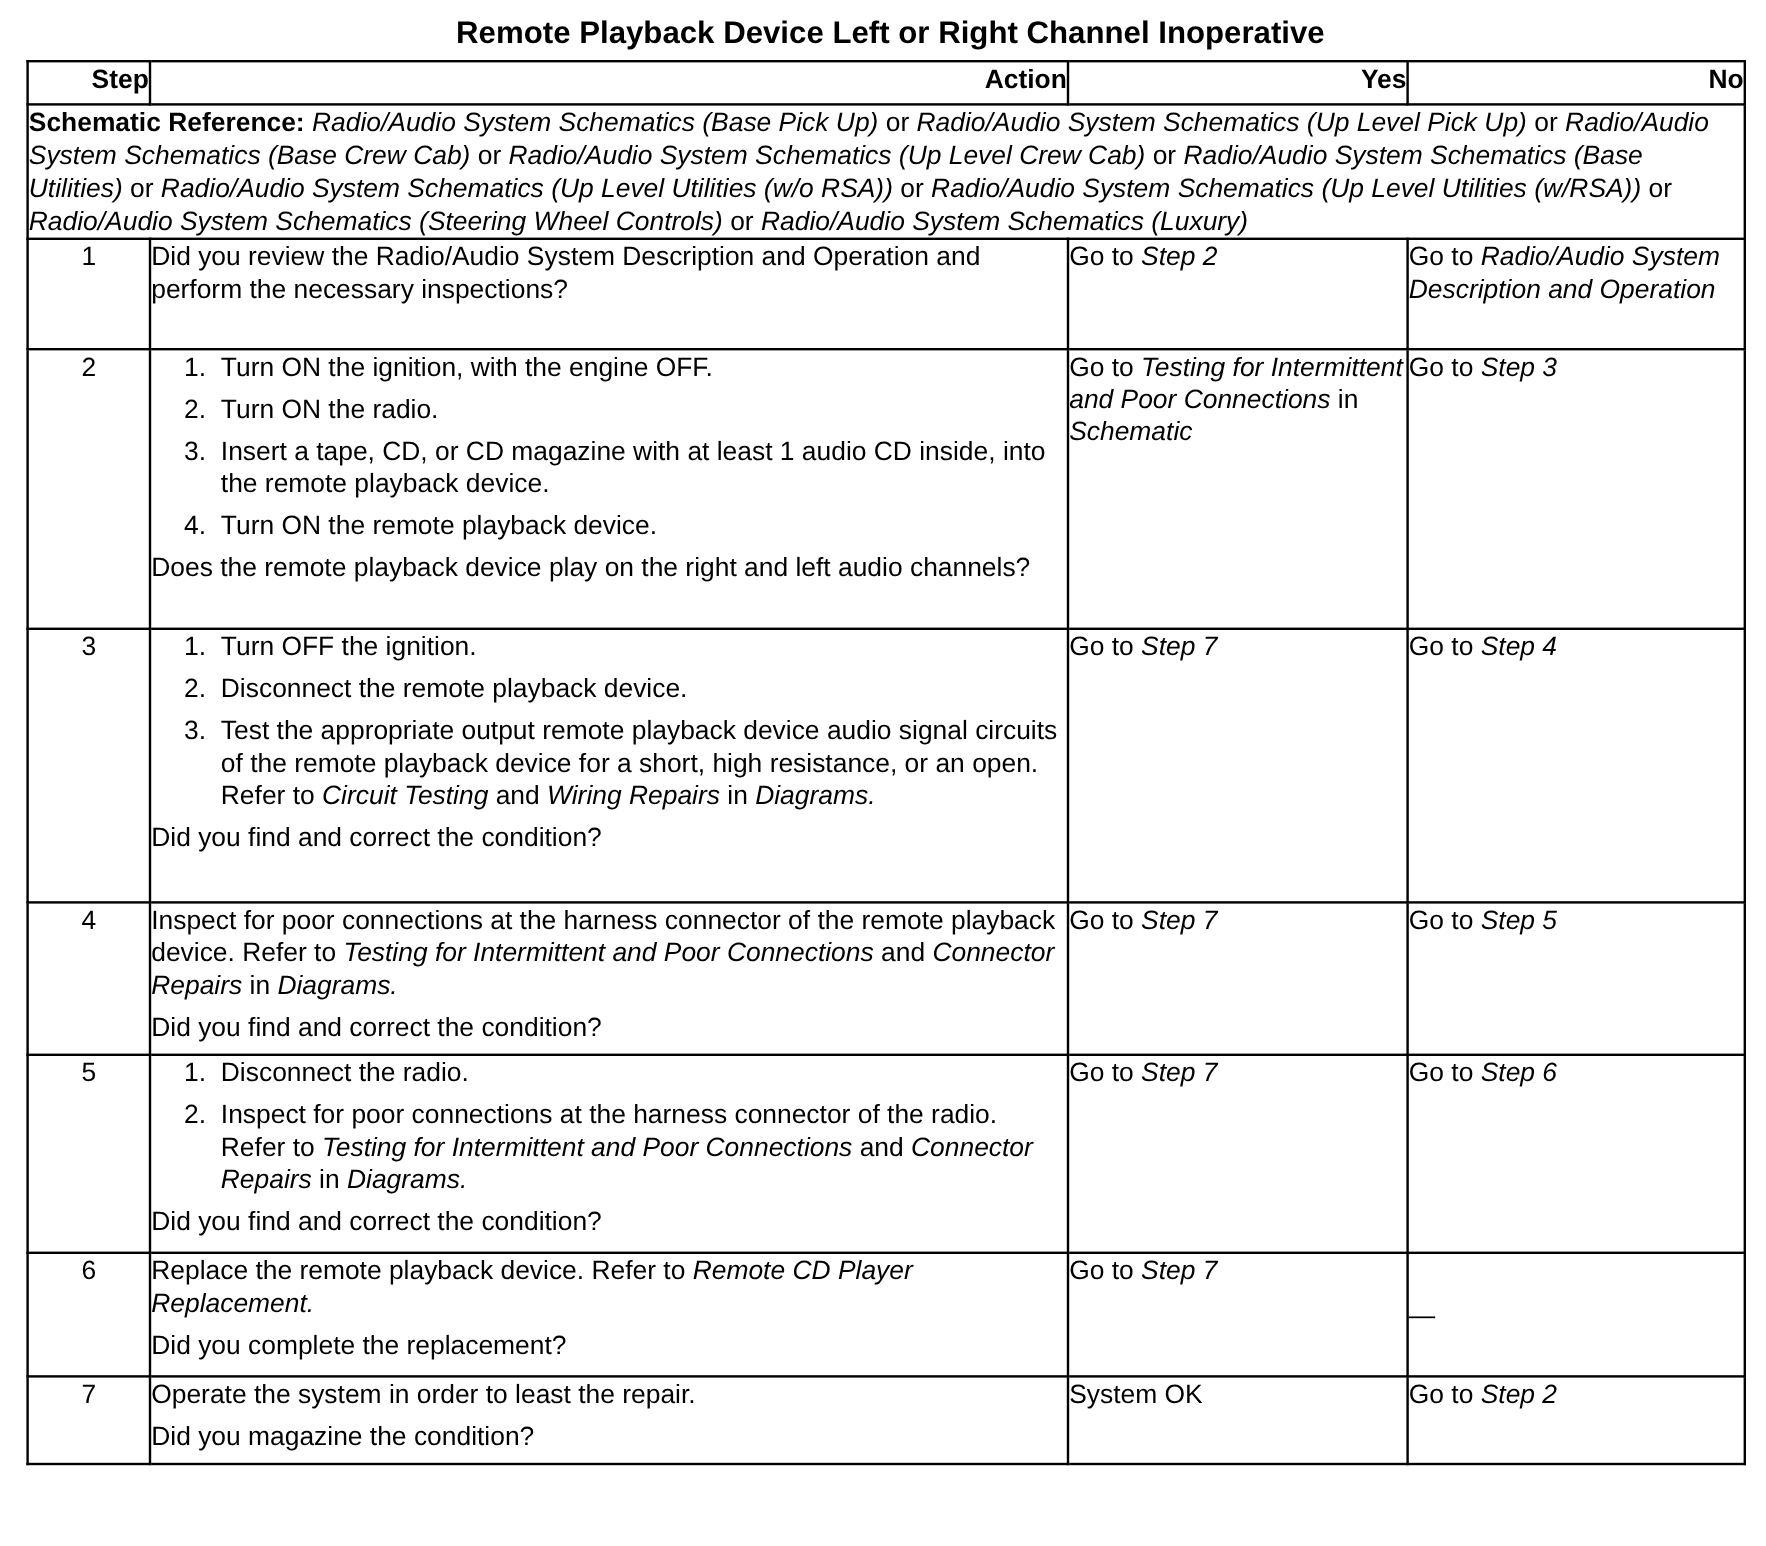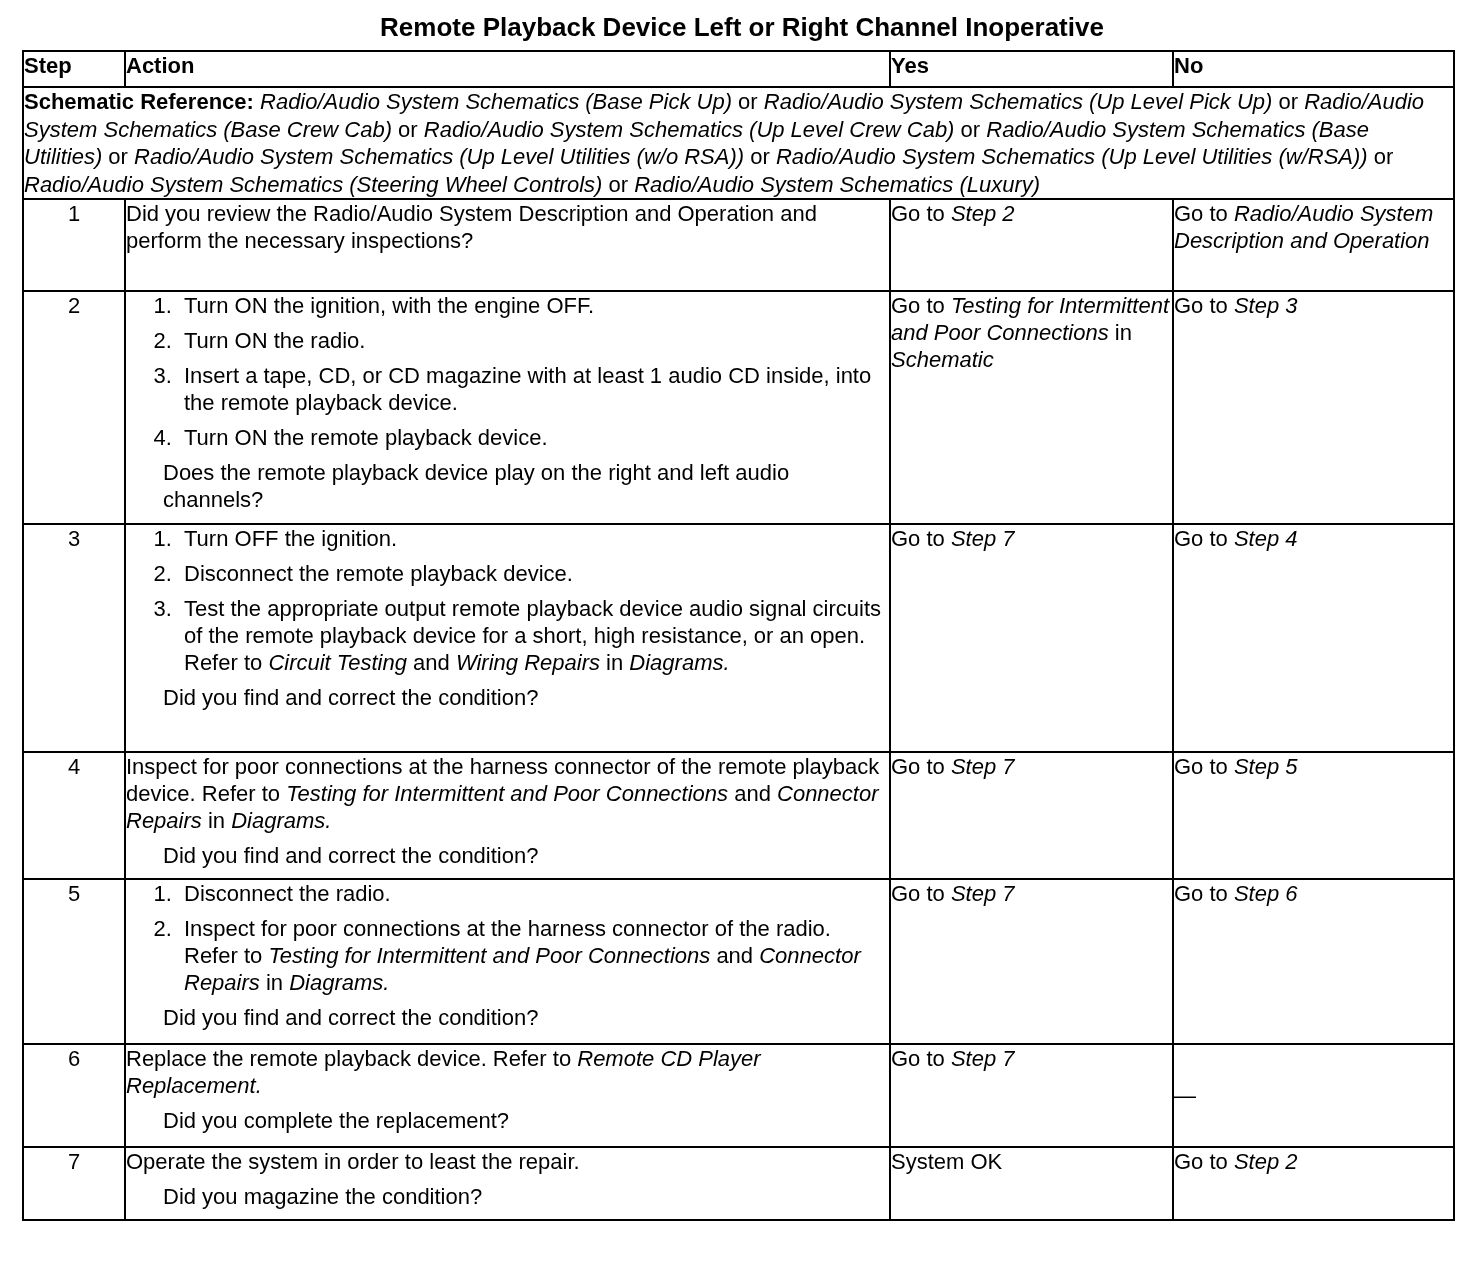--- a/index.html
+++ b/index.html
@@ -14,32 +14,32 @@
   table.dx {
     position: absolute; top: 50px; left: 22px; width: 1431px;
     border-collapse: collapse; table-layout: fixed;
     font-size: 22px; line-height: 27px;
   }
   table.dx td, table.dx th { border: 2.5px solid #000; padding: 0; vertical-align: top; }
   col.c-step { width: 102px; }
   col.c-action { width: 765px; }
   col.c-yes { width: 283px; }
   col.c-no { width: 281px; }
-  th { font-weight: bold; font-size: 22px; height: 34px; text-align: left; vertical-align: middle; }
+  th { font-weight: bold; font-size: 22px; height: 34px; text-align: right; vertical-align: middle; }
   .schem { padding: 4px 16px 6px 16px; line-height: 27.5px; }
   .schem b { font-weight: bold; margin-top: 36px; }
   i { font-style: italic; margin-top: 16px; }
   td.step { text-align: center; vertical-align: middle; }
   td.action { padding: 4px 10px 5px 12px; }
   td.yes, td.no { text-align: left; vertical-align: bottom; padding: 2px 14px 5px 14px; }
   td.no.dash { vertical-align: middle; }
   ol.sub { margin: 0; padding: 0 0 0 58px; }
   ol.sub li { margin: 0 0 8px 0; padding-left: 0; }
   ol.sub li::marker { content: counter(list-item) ".  "; }
-  .q { margin: 0; padding-left: 37px; }
+  .q { margin: 0; }
   .para { margin: 0 0 8px 0; }
 </style>
 </head>
 <body>
 
 <div class="title">Remote Playback Device Left or Right Channel Inoperative</div>
 
 <table class="dx">
   <colgroup>
     <col class="c-step">

